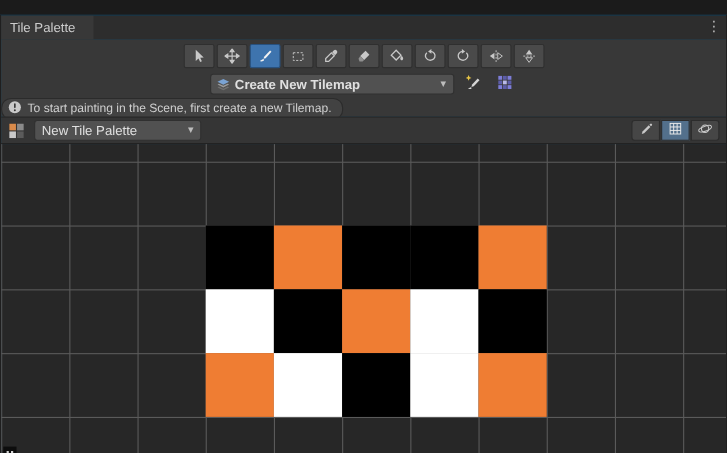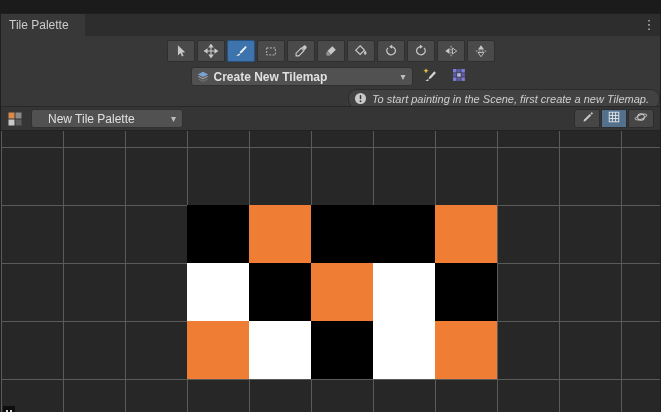--- a/index.html
+++ b/index.html
@@ -26,21 +26,21 @@
   .tilemap-row{position:absolute;top:31px;left:0;right:0;height:19px;
                display:flex;justify-content:center;align-items:center;gap:5px;}
   .dropdown{height:19px;background:#515151;border:1px solid #303030;border-radius:3px;
             display:flex;align-items:center;font-size:12px;color:#e0e0e0;cursor:pointer;box-sizing:border-box;}
   .dd-icon{margin:0 2px 0 4px;display:flex;align-items:center;}
   .dd-label{flex:1;white-space:nowrap;overflow:hidden;padding-left:2px;}
   .caret{margin:0 6px;font-size:10px;color:#bdbdbd;}
   .dd-tilemap{width:222px;font-weight:bold;}
   .icon-btn{width:24px;height:20px;background:transparent;border:none;padding:0;
             display:flex;align-items:center;justify-content:center;cursor:pointer;}
-  .help-row{position:absolute;top:53px;left:0;right:0;display:flex;justify-content:flex-end;font-style:italic;}
+  .help-row{position:absolute;top:53px;left:0;right:0;display:flex;justify-content:flex-start;}
   .helpbox{height:18px;background:#424242;border:1px solid #2b2b2b;border-radius:9px;
            display:flex;align-items:center;gap:5px;padding:0 10px 0 5px;
            font-size:11px;color:#cfcfcf;}
   
   .palettebar{position:absolute;top:92px;left:0;right:0;height:25px;background:#353535;
               border-top:1px solid #282828;border-bottom:1px solid #222222;box-sizing:border-box;}
   .palette-icon{position:absolute;left:6px;top:4px;display:flex;}
   .dd-palette{position:absolute;left:30px;top:2px;width:152px;}
   .right-btns{position:absolute;right:6px;top:2px;display:flex;gap:1px;}
   .rb{width:26px;height:19px;background:#464646;border:1px solid #2c2c2c;padding:0;
@@ -220,21 +220,21 @@
   <div class="palettebar">
     <span class="palette-icon">
         <svg width="16" height="16" viewBox="0 0 16 16">
           <rect x="1.5" y="1.5" width="6" height="6" fill="#d98a4a"></rect>
           <rect x="8.5" y="1.5" width="6" height="6" fill="#8a8a8a"></rect>
           <rect x="1.5" y="8.5" width="6" height="6" fill="#c9c9c9"></rect>
           <rect x="8.5" y="8.5" width="6" height="6" fill="#5b5b5b"></rect>
         </svg>
       </span>
     <div class="dropdown dd-palette">
-      <span class="dd-label" style="padding-left:16px">New Tile Palette</span>
+      <span class="dd-label" style="padding-left:6px">New Tile Palette</span>
       <span class="caret">▾</span>
     </div>
     <div class="right-btns">
       <button class="rb">
         <span><svg width="13" height="13" viewBox="0 0 16 16">
               <path d="M3 13.2 L3.8 10.6 L10.8 3.6 L12.6 5.4 L5.6 12.4 Z" fill="#c8c8c8"></path>
               <path d="M11.5 2.9 L13.3 4.7 L14.2 3.8 A1.27 1.27 0 0 0 12.4 2 Z" fill="#c8c8c8"></path>
             </svg></span>
       </button>
       <button class="rb" style="background: rgb(83, 112, 140);">

